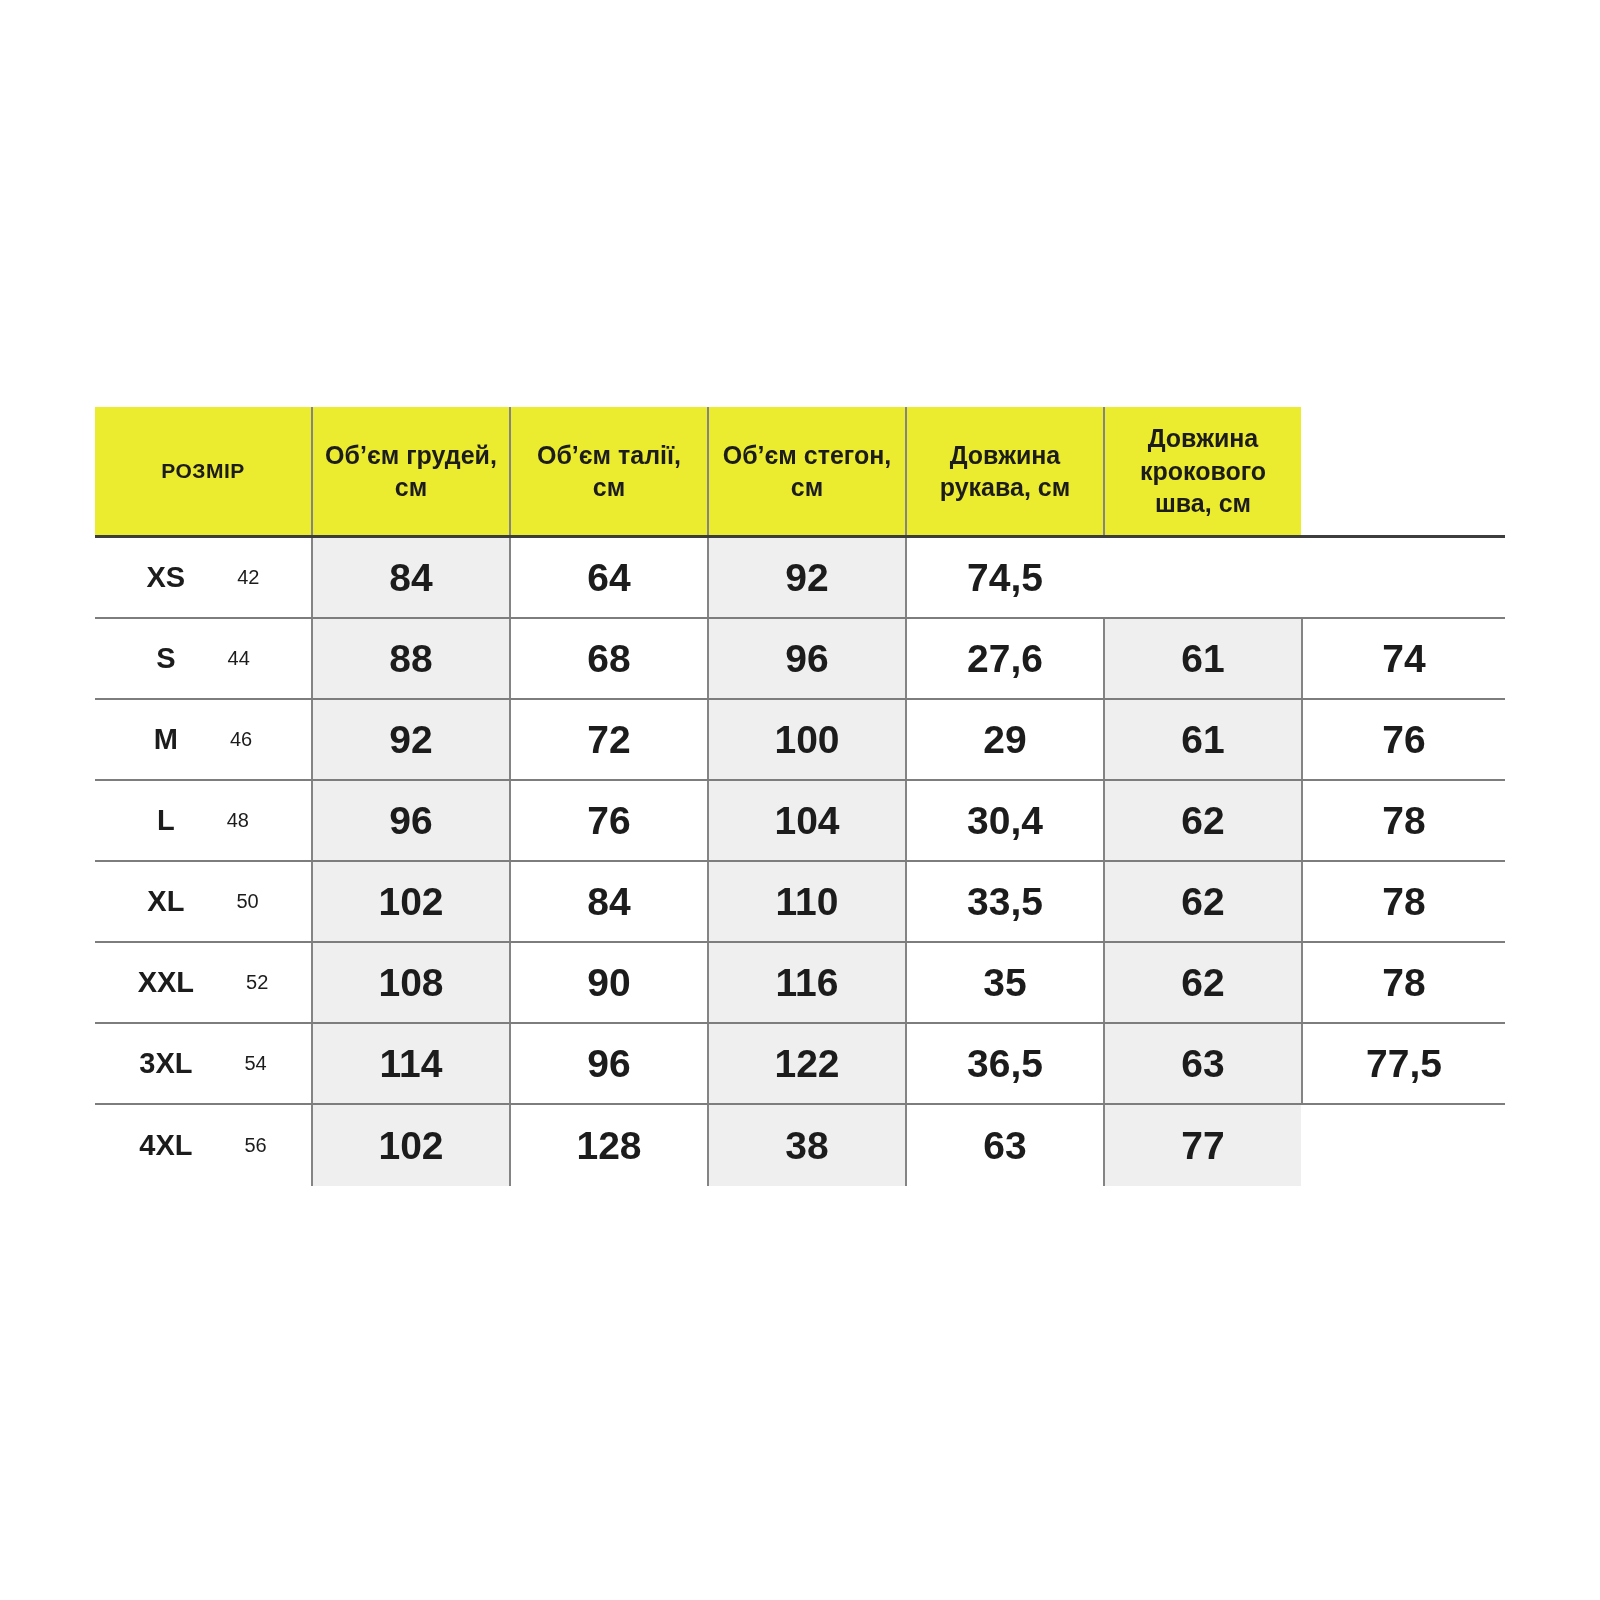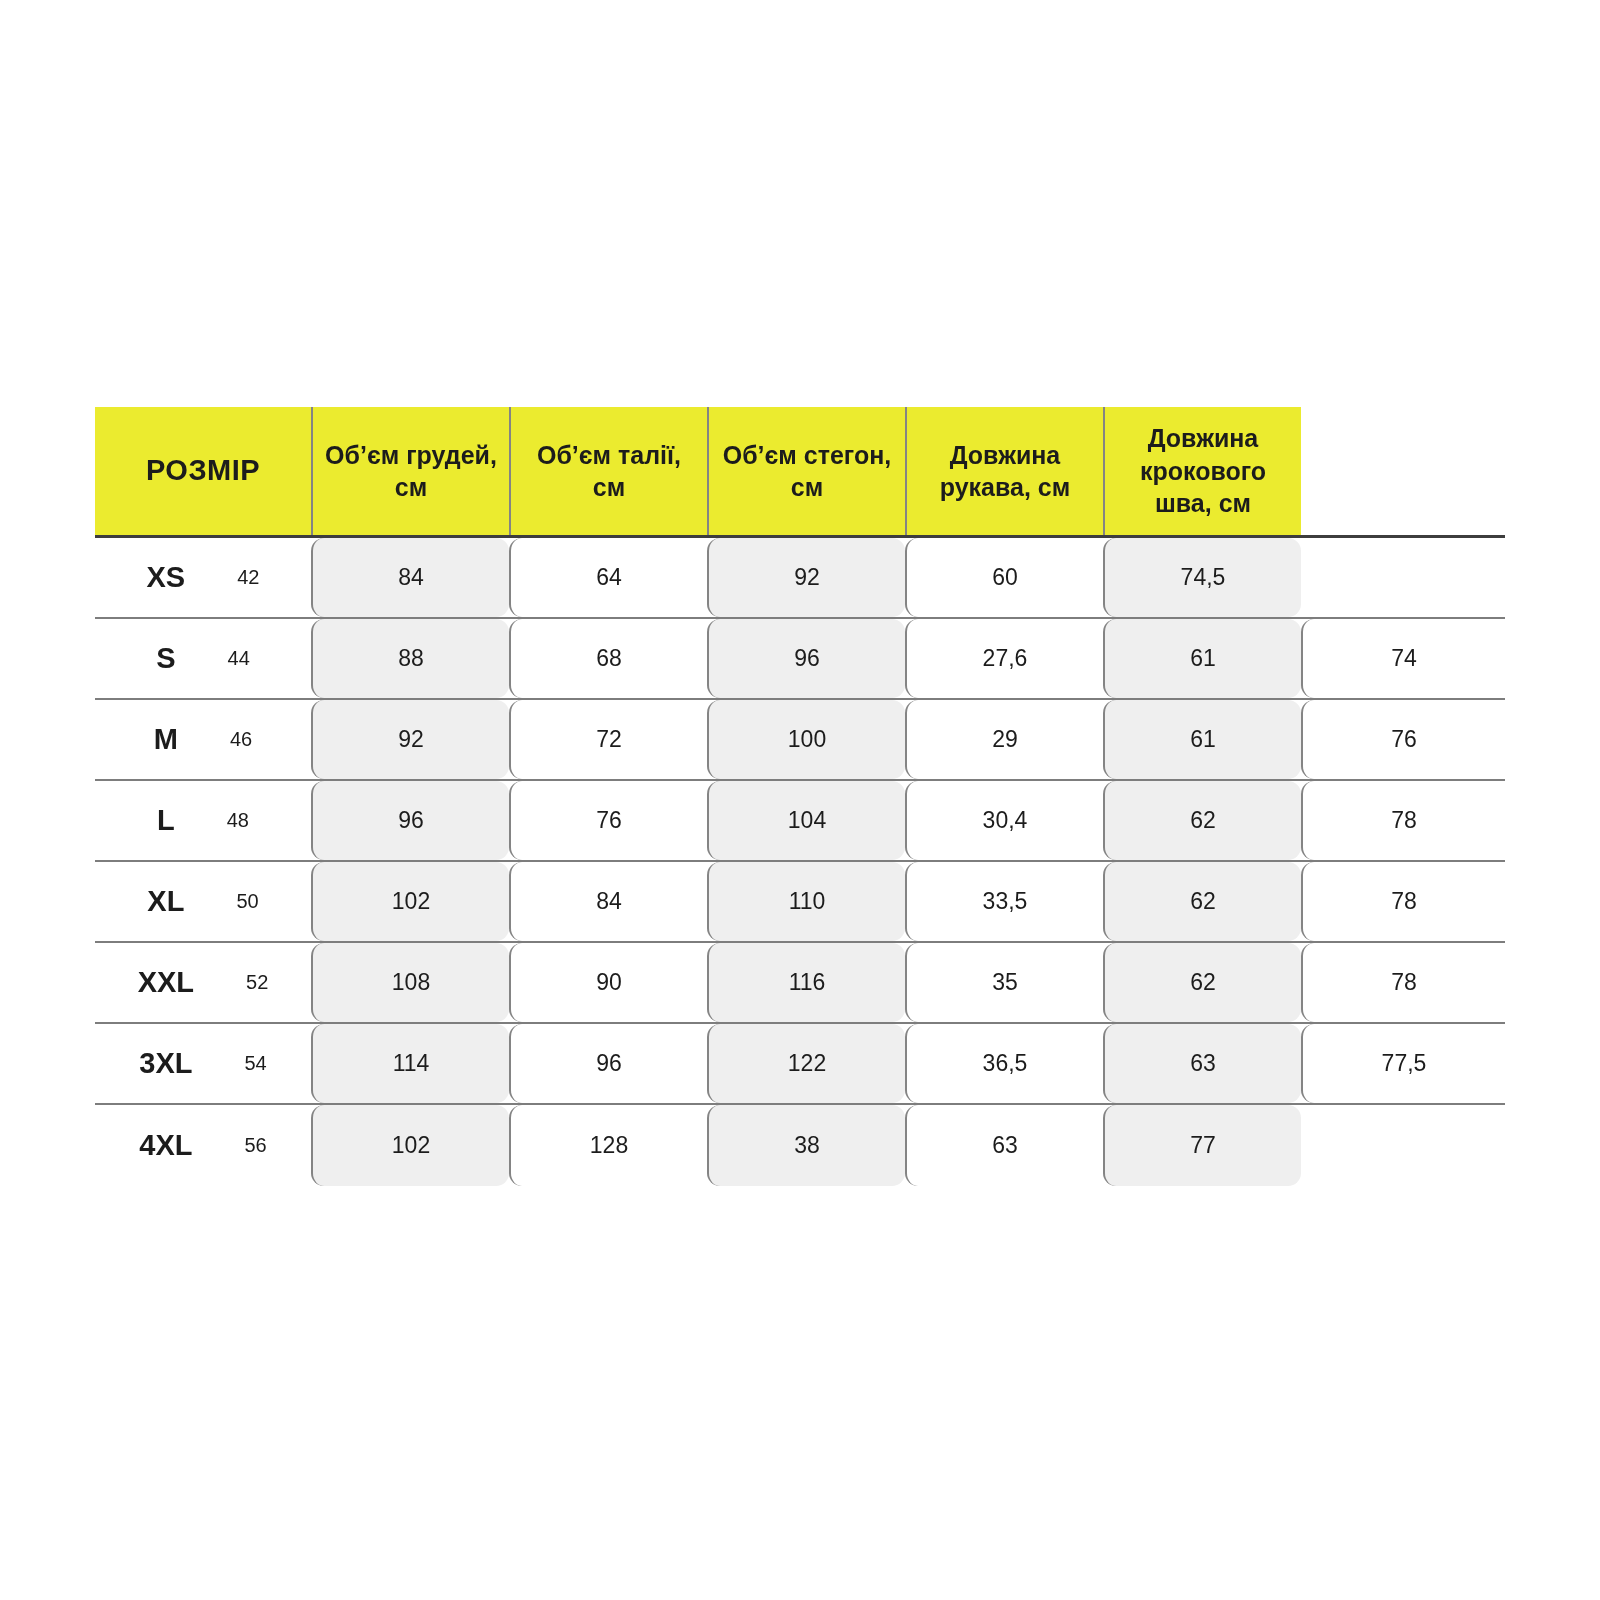--- a/index.html
+++ b/index.html
@@ -42,38 +42,37 @@
     border-bottom:3px solid var(--header-line);
   }
   .header-row .cell{
     background:var(--header-bg);
     font-weight:700;
     font-size:25px;
     line-height:1.3;
     padding:6px 10px;
   }
   .header-row .size-hcell{
-    font-size:29px;
+    font-size:21px;
     letter-spacing:0.5px;
   }
 
   
   .data-row{
     height:81px;
   }
   .data-row:not(:last-child){
     border-bottom:2px solid var(--row-line);
   }
   .data-row .cell:nth-child(even){
     background:var(--stripe-bg);
   }
   .data-row .value-cell{
-    font-weight:400;
-    font-size:23px;
-    border-radius:13px;
+    font-weight:700;
+    font-size:39px;
   }
   .size-cell{
     gap:52px;
   }
   .size-code{
     font-weight:700;
     font-size:29px;
   }
   .size-num{
     font-weight:400;
@@ -96,21 +95,20 @@
 
   <div>
   <div class="grid-row data-row">
     <div class="cell size-cell">
       <span class="size-code">XS</span>
       <span class="size-num">42</span>
     </div>
     <div class="cell value-cell">84</div>
     <div class="cell value-cell">64</div>
     <div class="cell value-cell">92</div>
-    <div class="cell value-cell">60</div>
     <div class="cell value-cell">74,5</div>
   </div>
 
   <div class="grid-row data-row">
     <div class="cell size-cell">
       <span class="size-code">S</span>
       <span class="size-num">44</span>
     </div>
     <div class="cell value-cell">88</div>
     <div class="cell value-cell">68</div>

